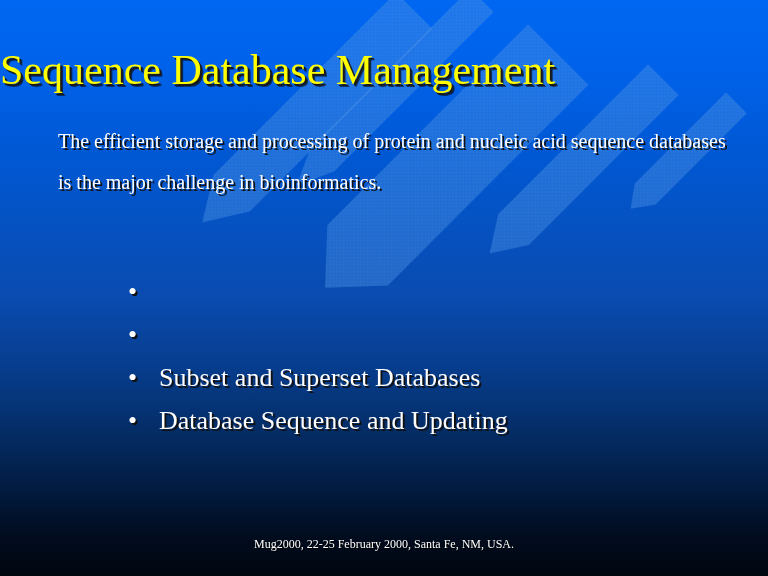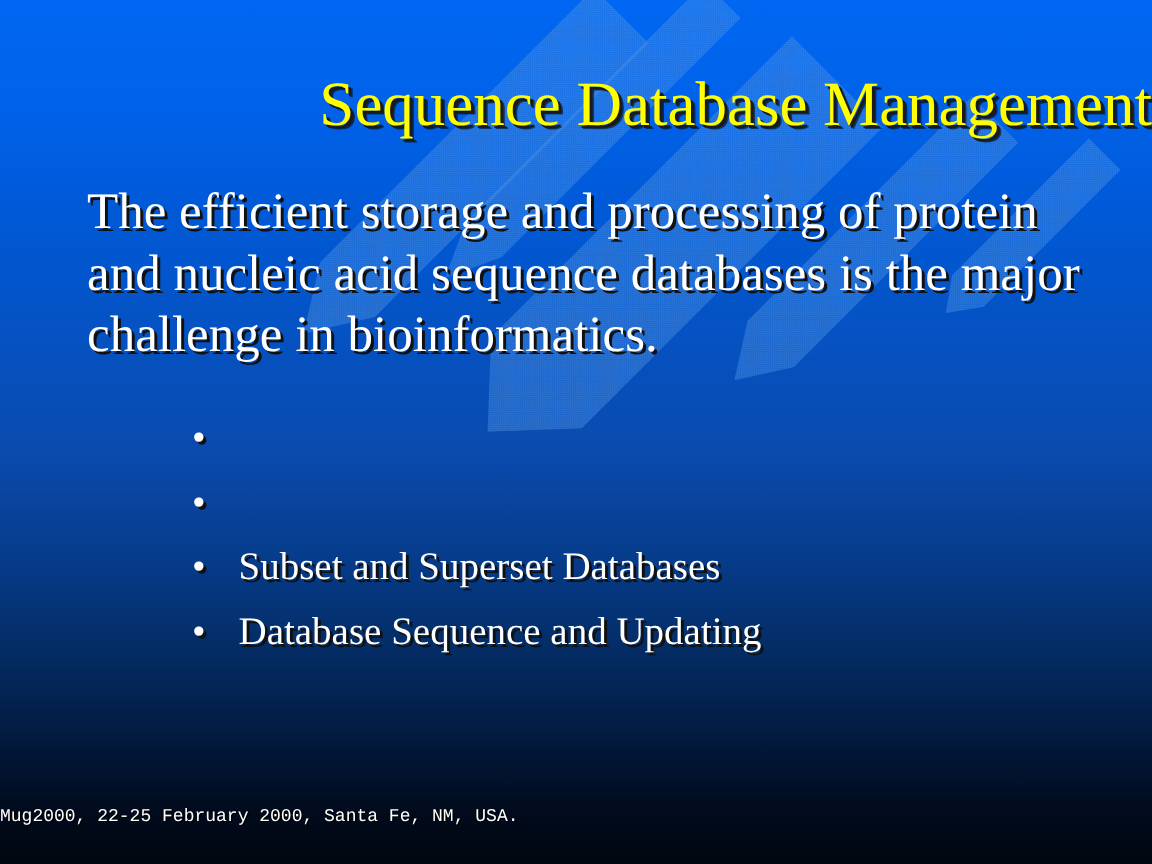--- a/index.html
+++ b/index.html
@@ -51,33 +51,33 @@
     clip-path: polygon(0 0, 100% 0, 100% 86%, 50% 100%, 0 86%);
   }
 
   
   .txt { position: absolute; }
 
   #title {
     top: 46px;
     left: 0;
     width: 768px;
-    text-align: right;
+    text-align: left;
     font-size: 42px;
     line-height: 48px;
     color: #ffff00;
     text-shadow: 2px 2px 0 #1a1a1a, 3px 3px 0 rgba(0,0,0,.55);
     white-space: nowrap;
   }
 
   #intro {
     top: 121px;
     left: 58px;
     width: 680px;
-    font-size: 34px;
+    font-size: 20px;
     line-height: 41px;
     color: #ffffff;
     text-shadow: 2px 2px 0 #111111;
   }
 
   #bullets {
     top: 270px;
     left: 128px;
     width: 600px;
   }
@@ -94,25 +94,25 @@
     flex: 0 0 31px;
     font-size: 26px;
     color: #ffffff;
     text-shadow: 2px 2px 0 #111111;
   }
 
   #footer {
     top: 537px;
     left: 0;
     width: 768px;
+    text-align: center;
     font-size: 12px;
     line-height: 15px;
     color: #ffffff;
     text-shadow: 1px 1px 0 #000000;
-    font-family: Liberation Mono, monospace;
   }
 </style>
 </head>
 <body>
 
 <div id="slide">
 
   <div id="bands">
     <div class="band" style="left:396px; top:-8px;  width:52px;  height:300px;"></div>
     <div class="band" style="left:470px; top:-12px; width:34px;  height:262px;"></div>

